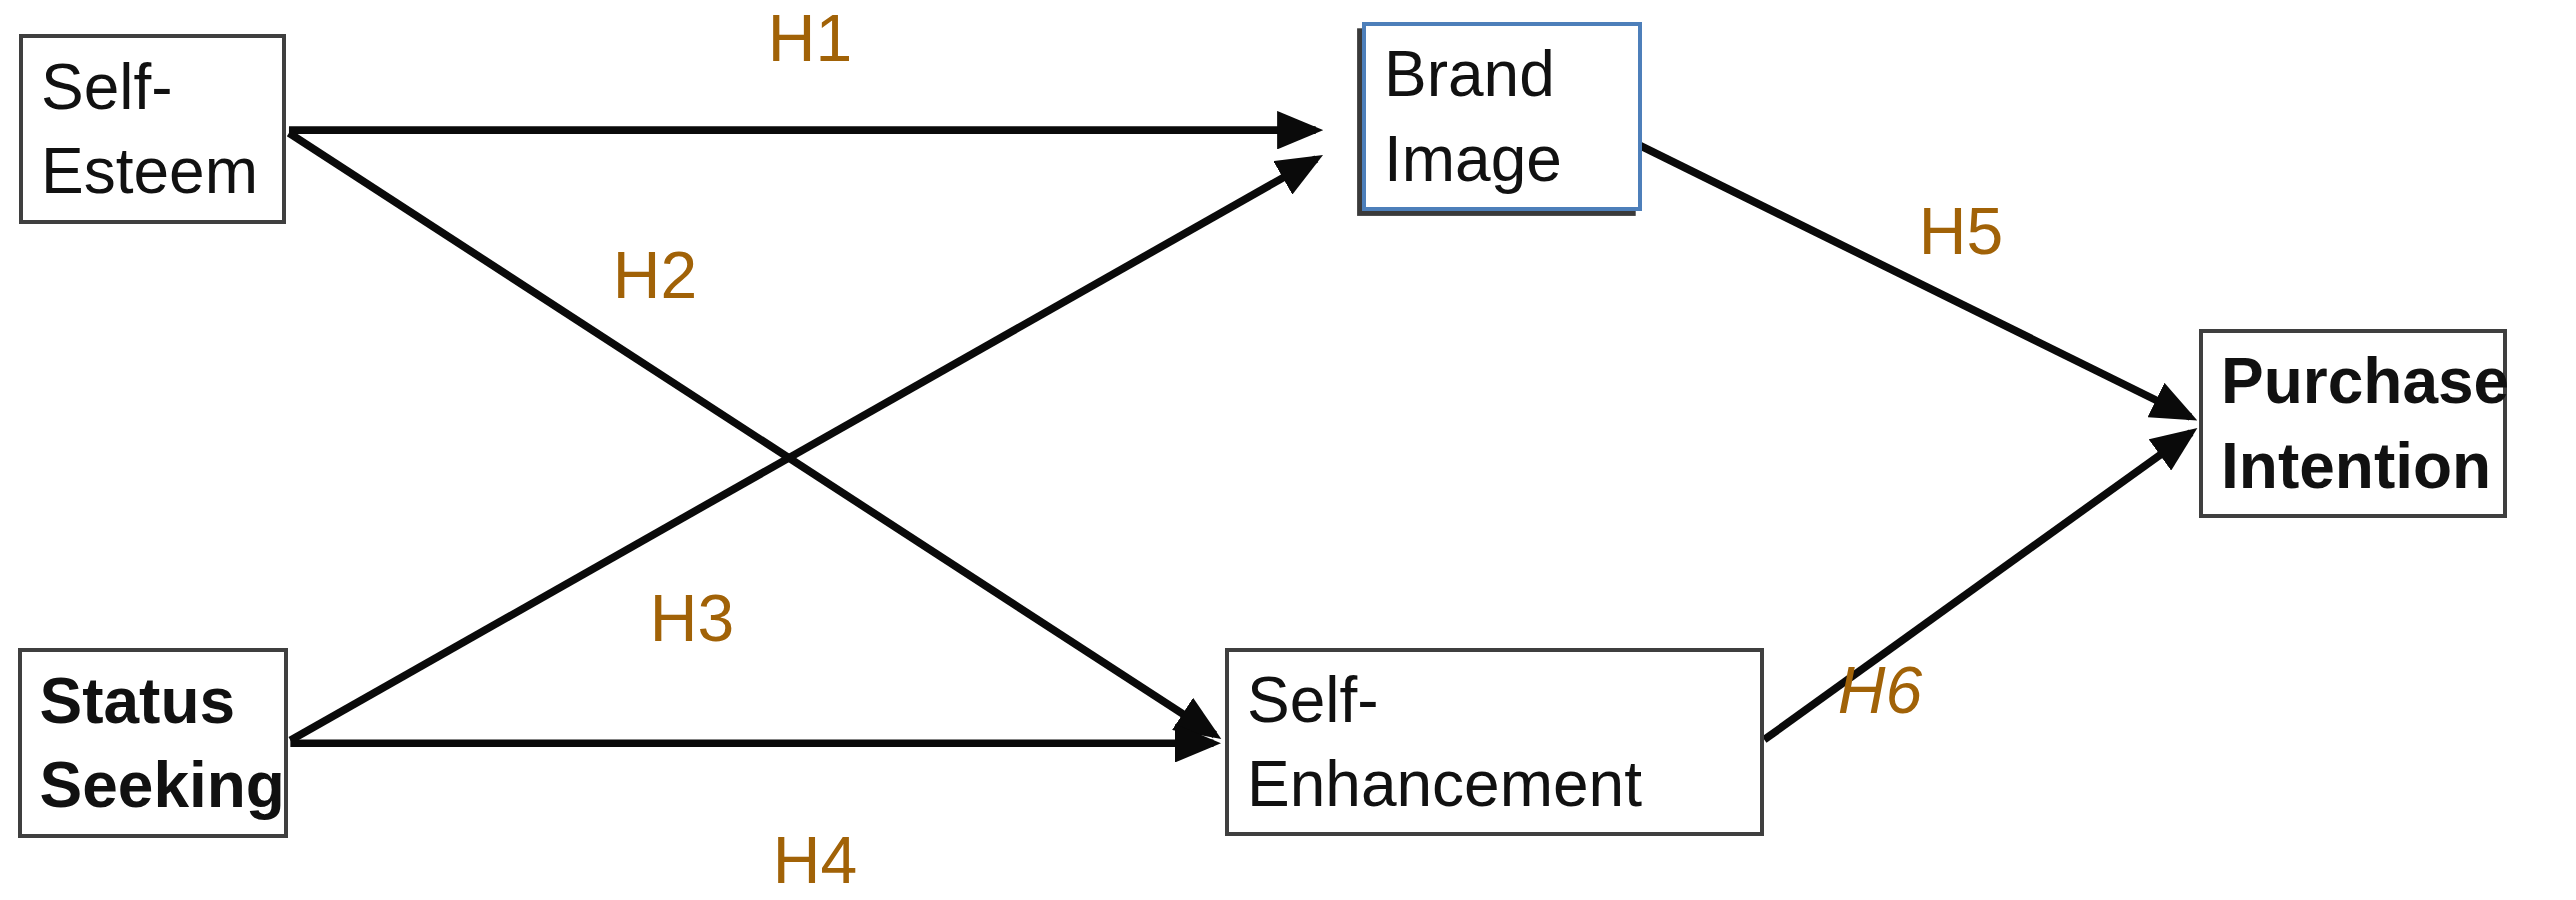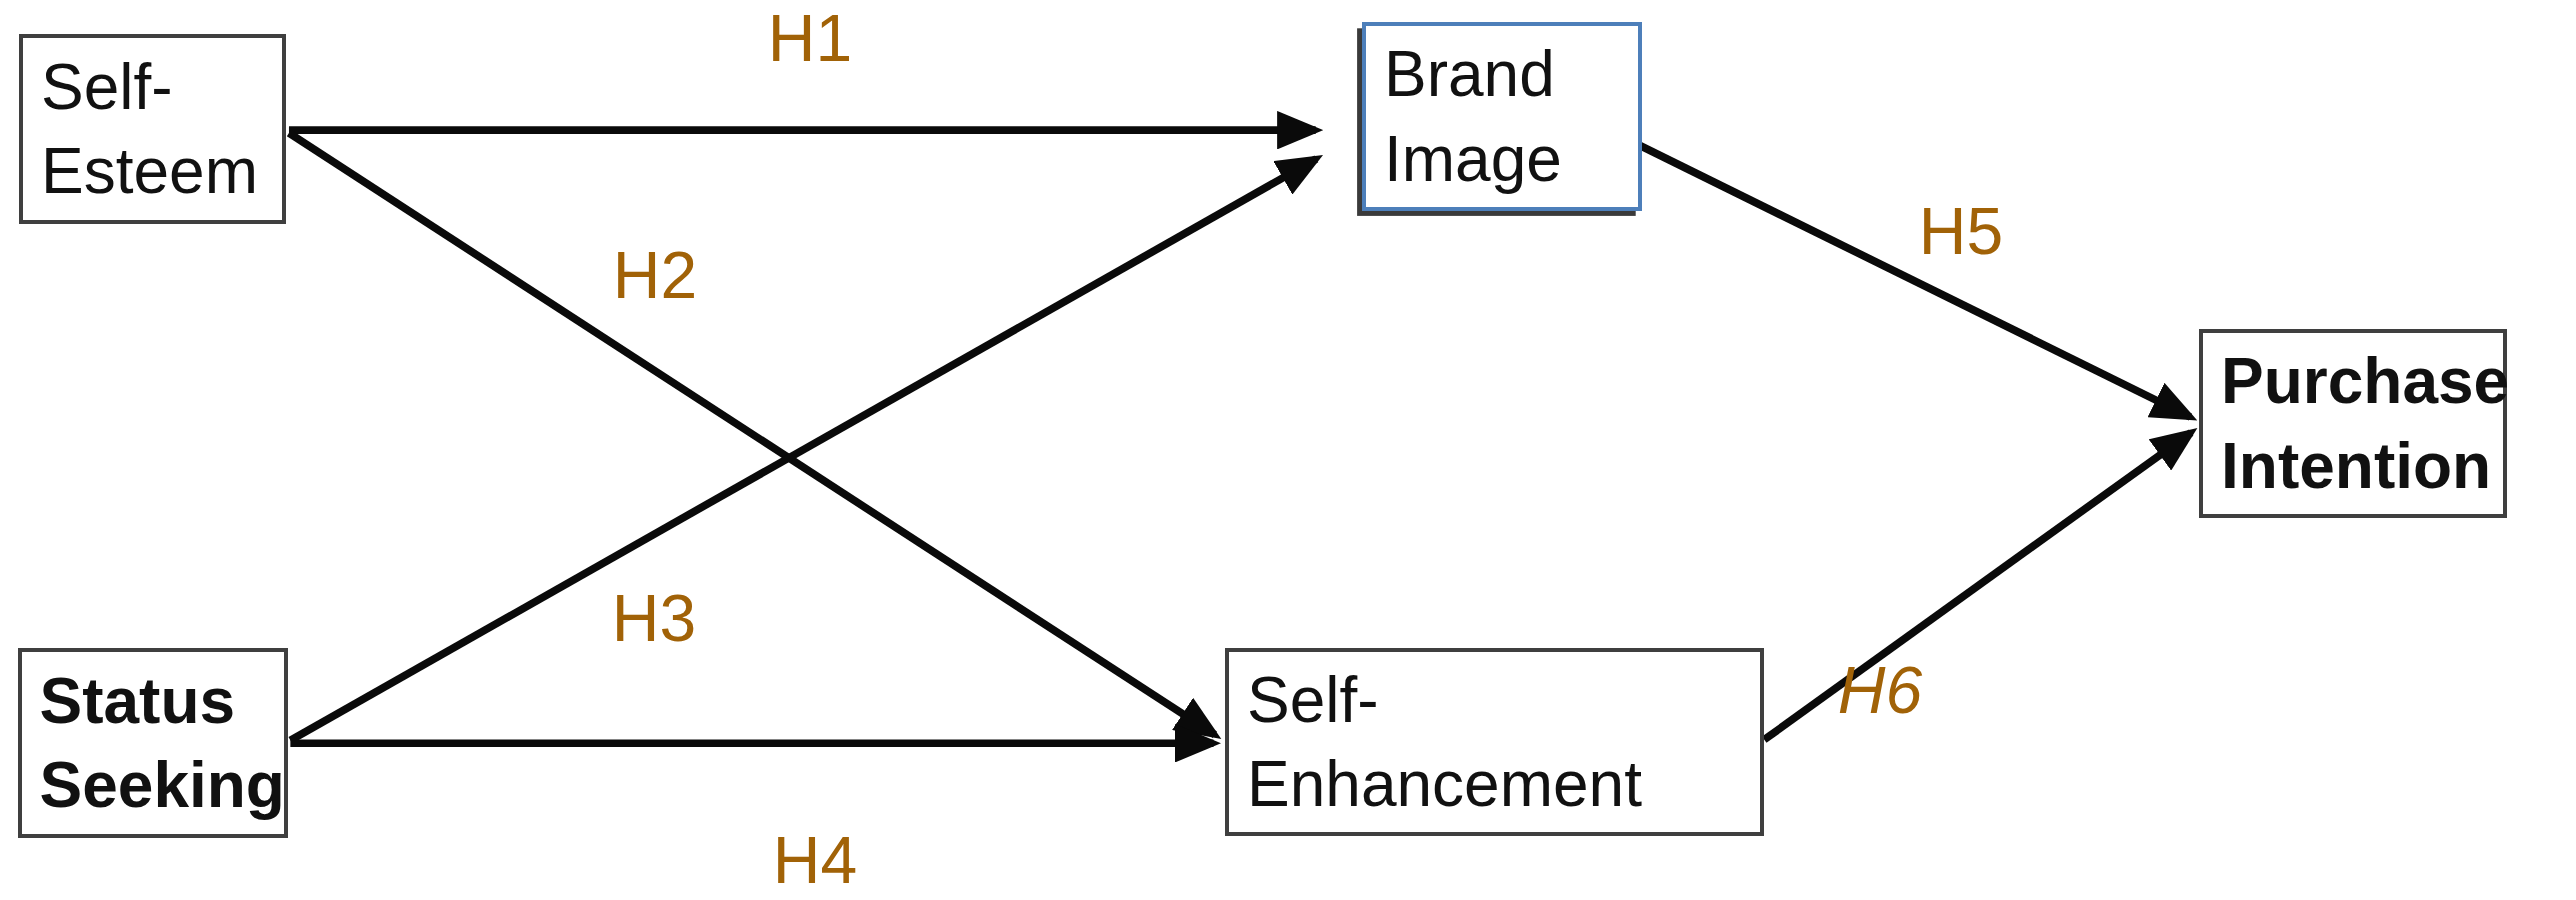--- a/index.html
+++ b/index.html
@@ -49,21 +49,21 @@
   .node.purchase-intention{ left: 2199px; top: 329px; width: 308px; height: 189px; font-weight: bold; }
   .edge-label {
     position: absolute;
     transform: translate(-50%, -50%);
     font-size: 66px;
     color: #a16207;
     white-space: nowrap;
   }
   .edge-label.h1 { left: 810px; top: 38px;   }
   .edge-label.h2 { left: 655px;  top: 275px;  }
-  .edge-label.h3 { left: 654px;  top: 618px;  }
+  .edge-label.h3 { left: 692px;  top: 618px;  }
   .edge-label.h4 { left: 781px; top: 860px; margin-left: 34px; }
   .edge-label.h5 { left: 1961px; top: 231px;  }
   .edge-label.h6 { left: 1880px; top: 690px; font-style: italic;  }
   .edge {
     stroke: #0a0a0a;
     stroke-width: 11;
     fill: none;
   }
 </style>
 </head>

